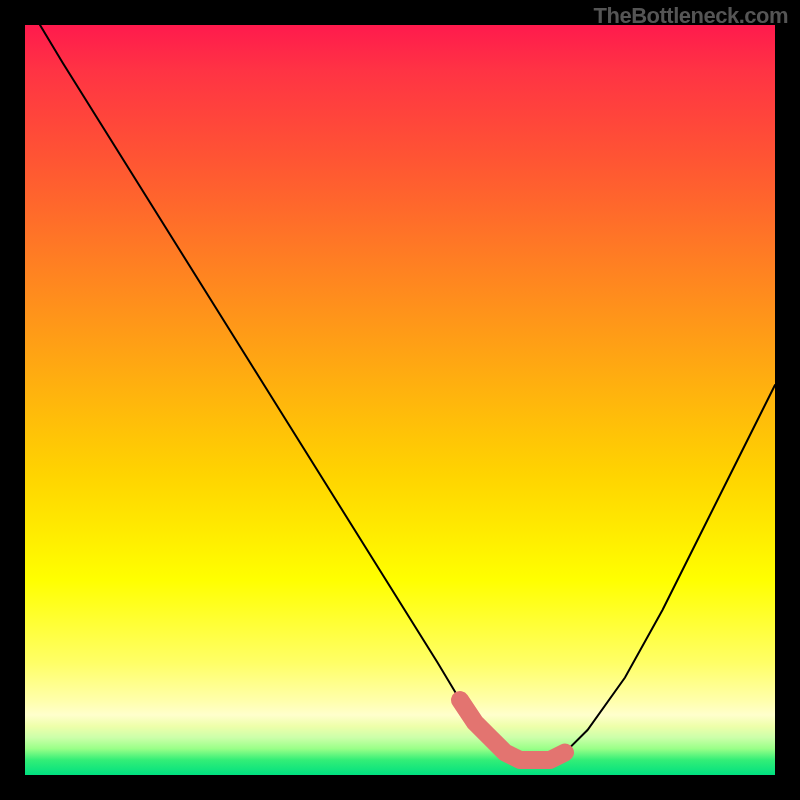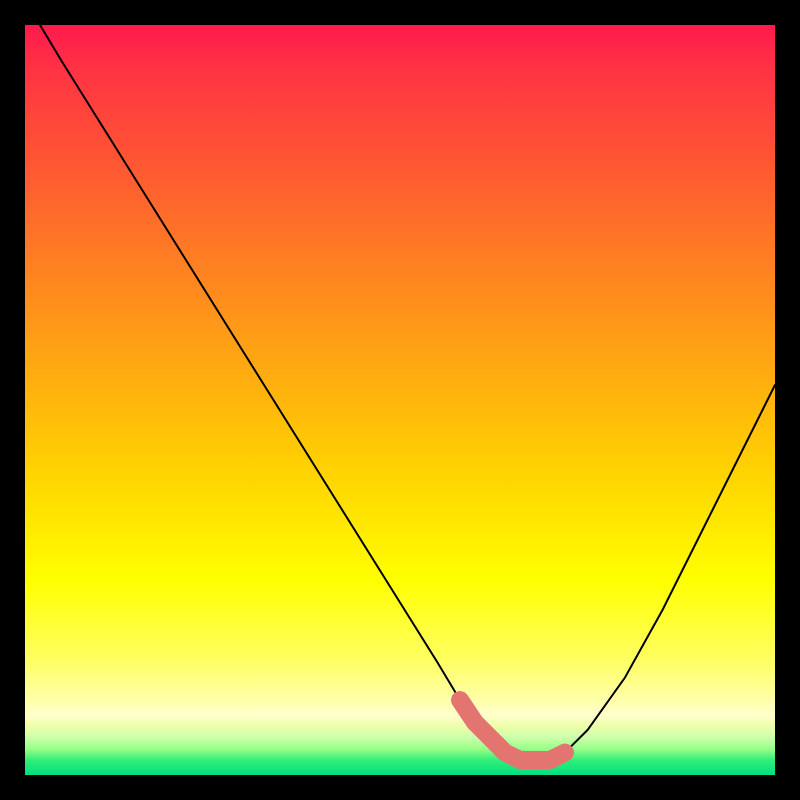--- a/index.html
+++ b/index.html
@@ -58,19 +58,20 @@
     left: 0;
     top: 0;
     width: 750px;
     height: 750px;
   }
 </style>
 </head>
 <body>
 
 <div class="stage">
+  <div class="watermark">TheBottleneck.com</div>
   <div class="plot">
     <svg class="curve" viewBox="0 0 750 750" preserveAspectRatio="none">
       <path id="main-curve" fill="none" stroke-width="2" stroke-linecap="round" d="M15.0 0.0 L37.5 37.5 L75.0 97.5 L112.5 157.5 L150.0 217.5 L187.5 277.5 L225.0 337.5 L262.5 397.5 L300.0 457.5 L337.5 517.5 L375.0 577.5 L412.5 637.5 L435.0 675.0 L450.0 697.5 L465.0 712.5 L480.0 727.5 L495.0 735.0 L510.0 735.0 L525.0 735.0 L540.0 727.5 L562.5 705.0 L600.0 652.5 L637.5 585.0 L675.0 510.0 L712.5 435.0 L750.0 360.0" stroke="#000000"></path>
       <path id="marker-curve" fill="none" stroke-width="18" stroke-linecap="round" stroke-linejoin="round" d="M435.0 675.0 L450.0 697.5 L465.0 712.5 L480.0 727.5 L495.0 735.0 L510.0 735.0 L525.0 735.0 L540.0 727.5" stroke="#e37470"></path>
     </svg>
   </div>
 </div>
 
 </body></html>

